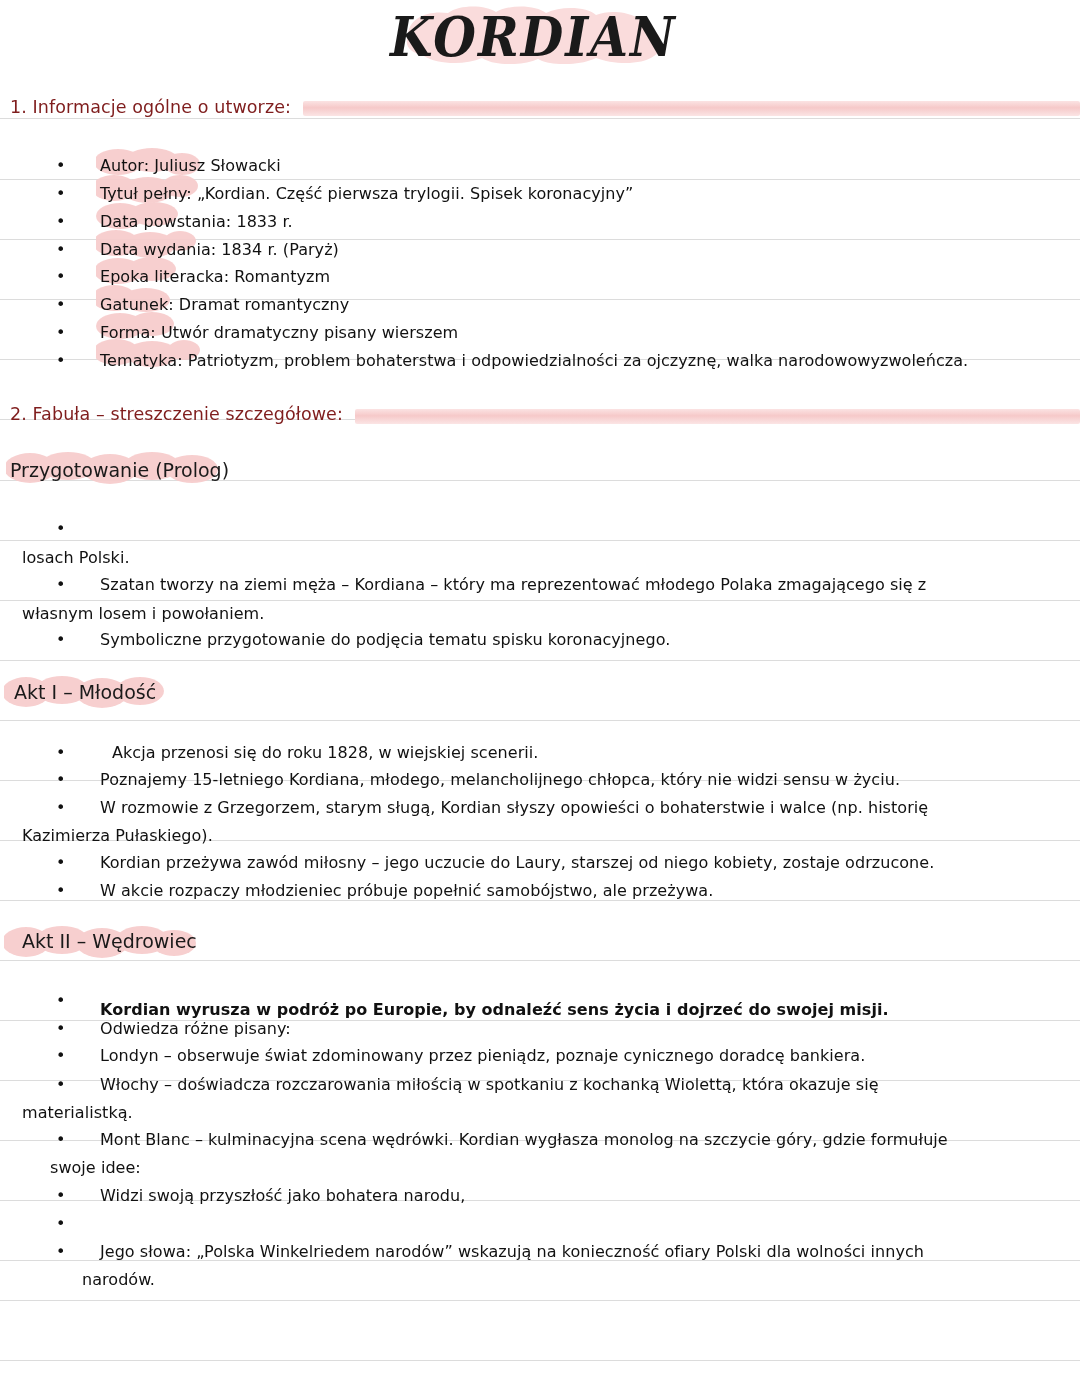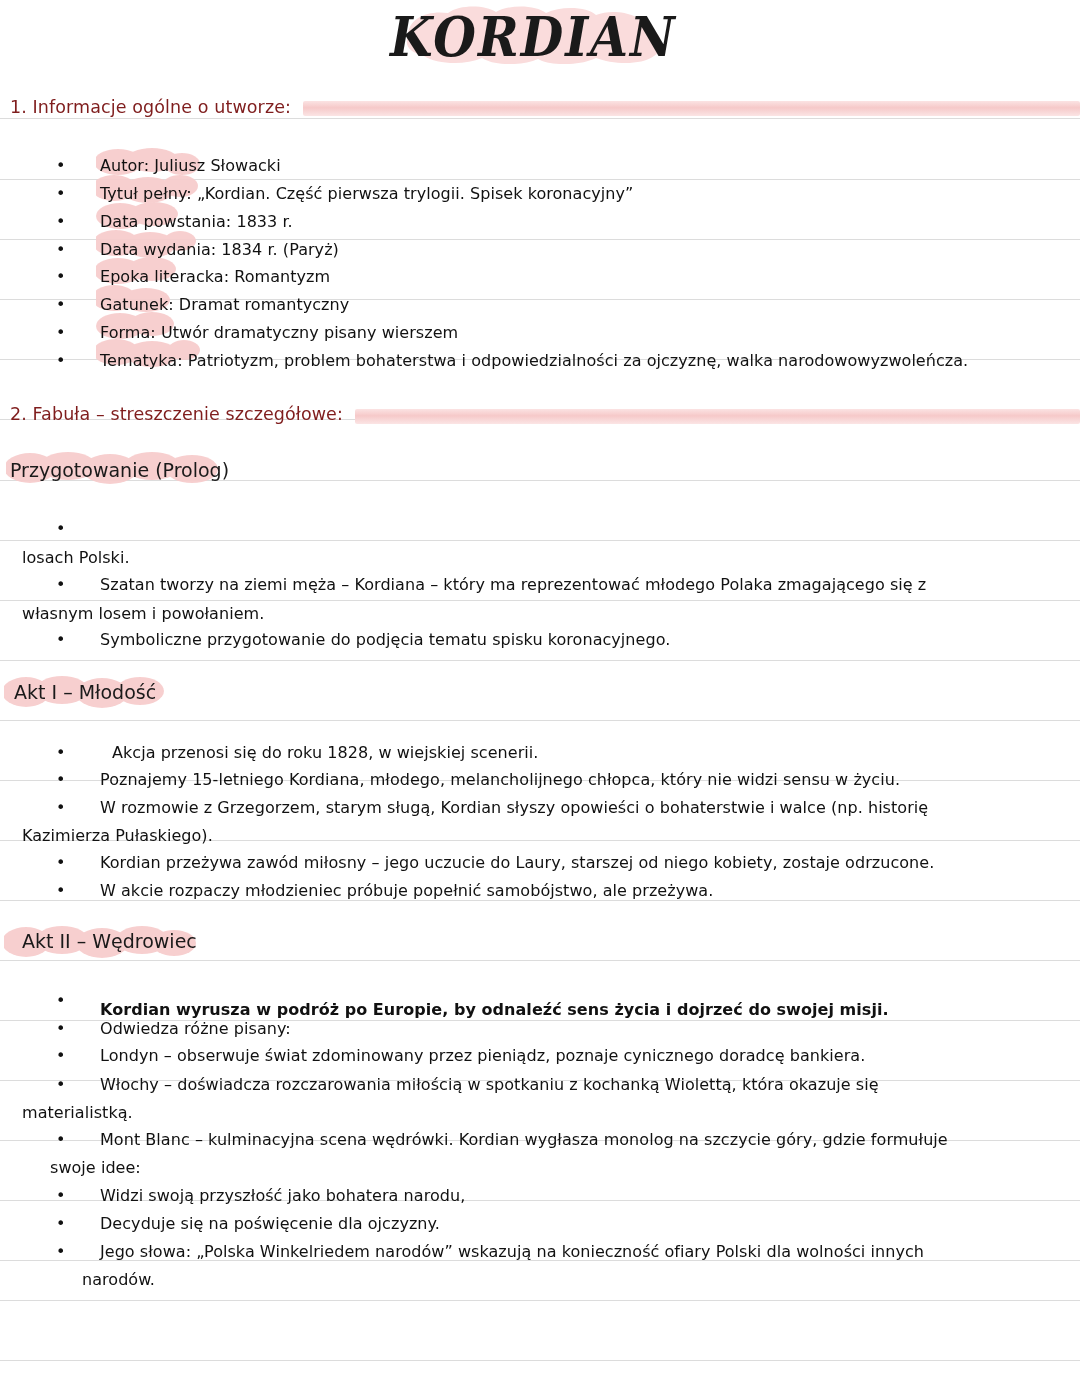--- a/index.html
+++ b/index.html
@@ -295,19 +295,18 @@
   <div class="line" style="left:22px; top:1103px;">materialistką.</div>
 
   <div class="bullet" style="left:56px; top:1132px;"></div>
   <div class="line" style="left:100px; top:1130px;">Mont Blanc – kulminacyjna scena wędrówki. Kordian wygłasza monolog na szczycie góry, gdzie formułuje</div>
   <div class="line" style="left:50px; top:1158px;">swoje idee:</div>
 
   <div class="bullet" style="left:56px; top:1188px;"></div>
   <div class="line" style="left:100px; top:1186px;">Widzi swoją przyszłość jako bohatera narodu,</div>
 
   <div class="bullet" style="left:56px; top:1216px;"></div>
-  <div class="line" style="left:100px; top:1214px;">Decyduje się na poświęcenie dla ojczyzny.</div>
 
   <div class="bullet" style="left:56px; top:1244px;"></div>
   <div class="line" style="left:100px; top:1242px;">Jego słowa: „Polska Winkelriedem narodów” wskazują na konieczność ofiary Polski dla wolności innych</div>
   <div class="line" style="left:82px; top:1270px;">narodów.</div>
 
 </div>
 
 </body></html>

